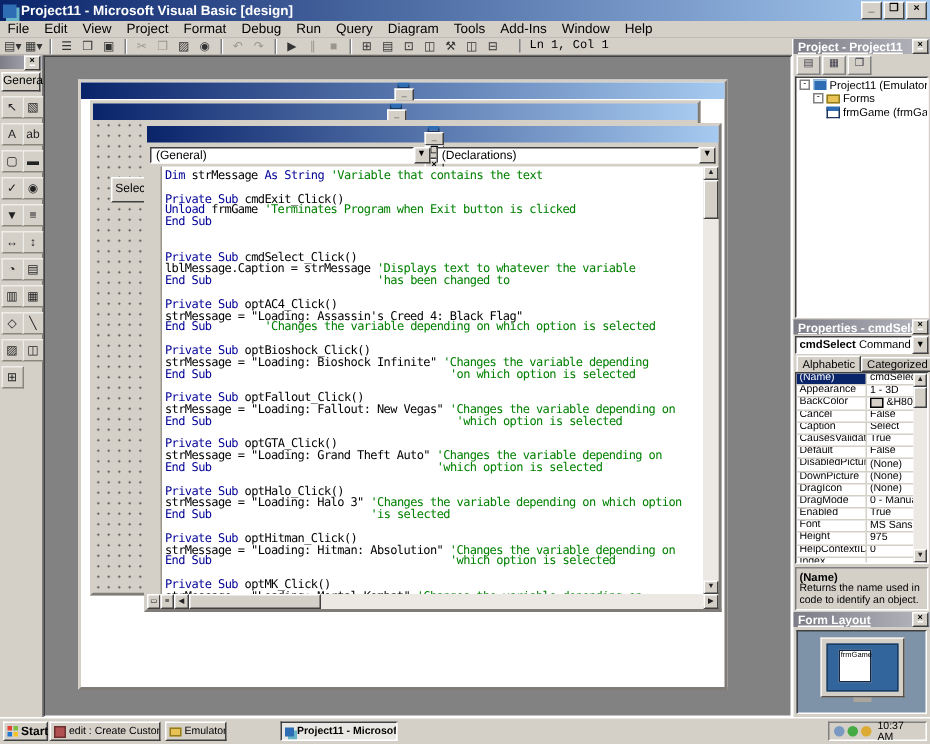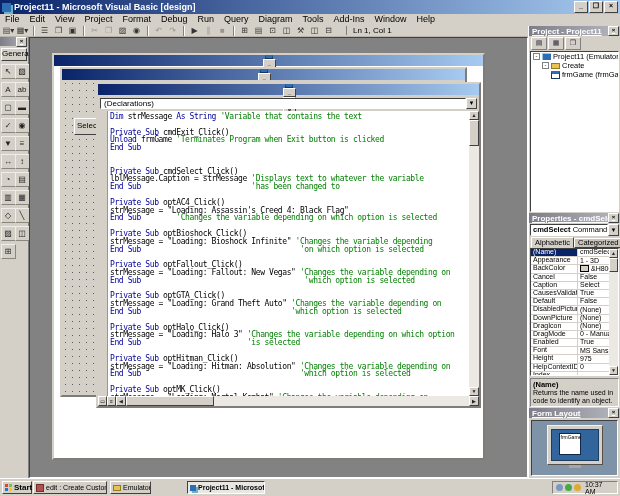--- a/index.html
+++ b/index.html
@@ -13,21 +13,21 @@
   #titlebar{position:absolute;left:0;top:0;width:620px;height:14px;background:linear-gradient(90deg,#0a246a,#a6caf0);display:flex;align-items:center;padding:0 2px;box-sizing:border-box;}
   #titlebar .ttext{color:#fff;font-weight:bold;font-size:9px;margin-left:3px;white-space:nowrap;flex:1;}
   .app-icon{width:9px;height:9px;background:#2e6db4;box-shadow:2px 2px 0 #67b3c7;display:inline-block;}
   .win-btn{width:12px;height:10px;background:#d4d0c8;border:1px solid;border-color:#fff #404040 #404040 #fff;font-size:7px;line-height:8px;text-align:center;margin-left:1px;color:#000;font-weight:bold;}
   #menubar{position:absolute;left:0;top:14px;width:620px;height:11px;background:#d4d0c8;display:flex;align-items:center;font-size:9px;}
   .menu-item{padding:1px 5px;line-height:11px;}
   #toolbar{position:absolute;left:0;top:25px;width:620px;height:12px;background:#d4d0c8;border-bottom:1px solid #b8b4aa;display:flex;align-items:center;padding-left:2px;box-sizing:border-box;}
   .tb-btn{display:inline-block;width:13px;height:11px;font-size:8px;line-height:11px;text-align:center;color:#333;margin-right:1px;overflow:hidden;}
   .tb-btn.dis{color:#9a968c;}
   .tb-sep{display:inline-block;width:1px;height:10px;background:#808080;border-right:1px solid #fff;margin:0 3px;}
-  #lncol{margin-left:10px;padding-left:6px;border-left:1px solid #808080;font-size:8px;white-space:nowrap;}
+  #lncol{margin-left:10px;padding-left:6px;border-left:1px solid #808080;font-size:8px;white-space:nowrap;font-family:Liberation Mono, monospace;}
 
   
   #toolbox{position:absolute;left:0;top:37px;width:29px;height:441px;background:#d4d0c8;border-right:1px solid #808080;box-sizing:border-box;}
   #toolbox .ptitle{height:9px;}
   #general-tab{margin:2px 1px;height:11px;font-size:8px;text-align:center;line-height:10px;}
   #tool-grid{display:grid;grid-template-columns:13px 13px;justify-content:center;grid-auto-rows:17px;row-gap:1px;column-gap:1px;margin-top:3px;}
   .tool-btn{width:13px;height:13px;font-size:8px;line-height:13px;text-align:center;color:#222;background:#d4d0c8;border:1px solid;border-color:#efede8 #8a867c #8a867c #efede8;overflow:hidden;}
 
   
   #mdi{position:absolute;left:29px;top:37px;width:499px;height:441px;background:#828282;border:1px solid;border-color:#404040 #fff #fff #404040;box-sizing:border-box;}
@@ -238,20 +238,24 @@
   <div id="code-window">
     <div class="child-title">
       <span class="form-icon-s"></span>
       <span class="ttext">Project11 - frmGame (Code)</span>
       <span class="cw-btn">_</span>
       <span class="cw-btn">❐</span>
       <span class="cw-btn">×</span>
     </div>
     <div id="combo-row">
       <span class="combo">
+        <span class="ctext">(General)</span>
+        <span class="cbtn">▼</span>
+      </span>
+      <span class="combo">
         <span class="ctext">(Declarations)</span>
         <span class="cbtn">▼</span>
       </span>
     </div>
     <div id="code-body">
       <div id="code-margin"></div>
       <div id="code-text"><div class="code-line"><span class="kw">Dim</span> strMessage <span class="kw">As</span> <span class="kw">String</span> <span class="cm">'Variable that contains the text</span></div><div class="code-line"></div><div class="code-line"><span class="kw">Private</span> <span class="kw">Sub</span> cmdExit_Click()</div><div class="code-line"><span class="kw">Unload</span> frmGame <span class="cm">'Terminates Program when Exit button is clicked</span></div><div class="code-line"><span class="kw">End</span> <span class="kw">Sub</span></div><div class="code-line"></div><div class="code-line"></div><div class="code-line"><span class="kw">Private</span> <span class="kw">Sub</span> cmdSelect_Click()</div><div class="code-line">lblMessage.Caption = strMessage <span class="cm">'Displays text to whatever the variable</span></div><div class="code-line"><span class="kw">End</span> <span class="kw">Sub</span>                         <span class="cm">'has been changed to</span></div><div class="code-line"></div><div class="code-line"><span class="kw">Private</span> <span class="kw">Sub</span> optAC4_Click()</div><div class="code-line">strMessage = "Loading: Assassin's Creed 4: Black Flag"</div><div class="code-line"><span class="kw">End</span> <span class="kw">Sub</span>        <span class="cm">'Changes the variable depending on which option is selected</span></div><div class="code-line"></div><div class="code-line"><span class="kw">Private</span> <span class="kw">Sub</span> optBioshock_Click()</div><div class="code-line">strMessage = "Loading: Bioshock Infinite" <span class="cm">'Changes the variable depending</span></div><div class="code-line"><span class="kw">End</span> <span class="kw">Sub</span>                                    <span class="cm">'on which option is selected</span></div><div class="code-line"></div><div class="code-line"><span class="kw">Private</span> <span class="kw">Sub</span> optFallout_Click()</div><div class="code-line">strMessage = "Loading: Fallout: New Vegas" <span class="cm">'Changes the variable depending on</span></div><div class="code-line"><span class="kw">End</span> <span class="kw">Sub</span>                                     <span class="cm">'which option is selected</span></div><div class="code-line"></div><div class="code-line"><span class="kw">Private</span> <span class="kw">Sub</span> optGTA_Click()</div><div class="code-line">strMessage = "Loading: Grand Theft Auto" <span class="cm">'Changes the variable depending on</span></div><div class="code-line"><span class="kw">End</span> <span class="kw">Sub</span>                                  <span class="cm">'which option is selected</span></div><div class="code-line"></div><div class="code-line"><span class="kw">Private</span> <span class="kw">Sub</span> optHalo_Click()</div><div class="code-line">strMessage = "Loading: Halo 3" <span class="cm">'Changes the variable depending on which option</span></div><div class="code-line"><span class="kw">End</span> <span class="kw">Sub</span>                        <span class="cm">'is selected</span></div><div class="code-line"></div><div class="code-line"><span class="kw">Private</span> <span class="kw">Sub</span> optHitman_Click()</div><div class="code-line">strMessage = "Loading: Hitman: Absolution" <span class="cm">'Changes the variable depending on</span></div><div class="code-line"><span class="kw">End</span> <span class="kw">Sub</span>                                    <span class="cm">'which option is selected</span></div><div class="code-line"></div><div class="code-line"><span class="kw">Private</span> <span class="kw">Sub</span> optMK_Click()</div><div class="code-line">strMessage = "Loading: Mortal Kombat" <span class="cm">'Changes the variable depending on</span></div></div>
       <div class="vscroll">
         <span class="sbtn">▲</span>
         <span class="vthumb"></span>
@@ -281,21 +285,21 @@
       </div>
     <div id="project-tree">
         <div class="tree-row" style="padding-left: 2px;">
           <span class="expander">-</span>
           <span class="ticon project"></span>
           <span>Project11 (Emulator.vbp)</span>
         </div>
         <div class="tree-row" style="padding-left: 11px;">
           <span class="expander">-</span>
           <span class="ticon folder"></span>
-          <span>Create</span>
+          <span>Forms</span>
         </div>
         <div class="tree-row" style="padding-left: 20px;">
           <span class="ticon form"></span>
           <span>frmGame (frmGame.frm)</span>
         </div>
       </div>
   </div>
 
   <div id="properties-panel">
     <div class="ptitle">

